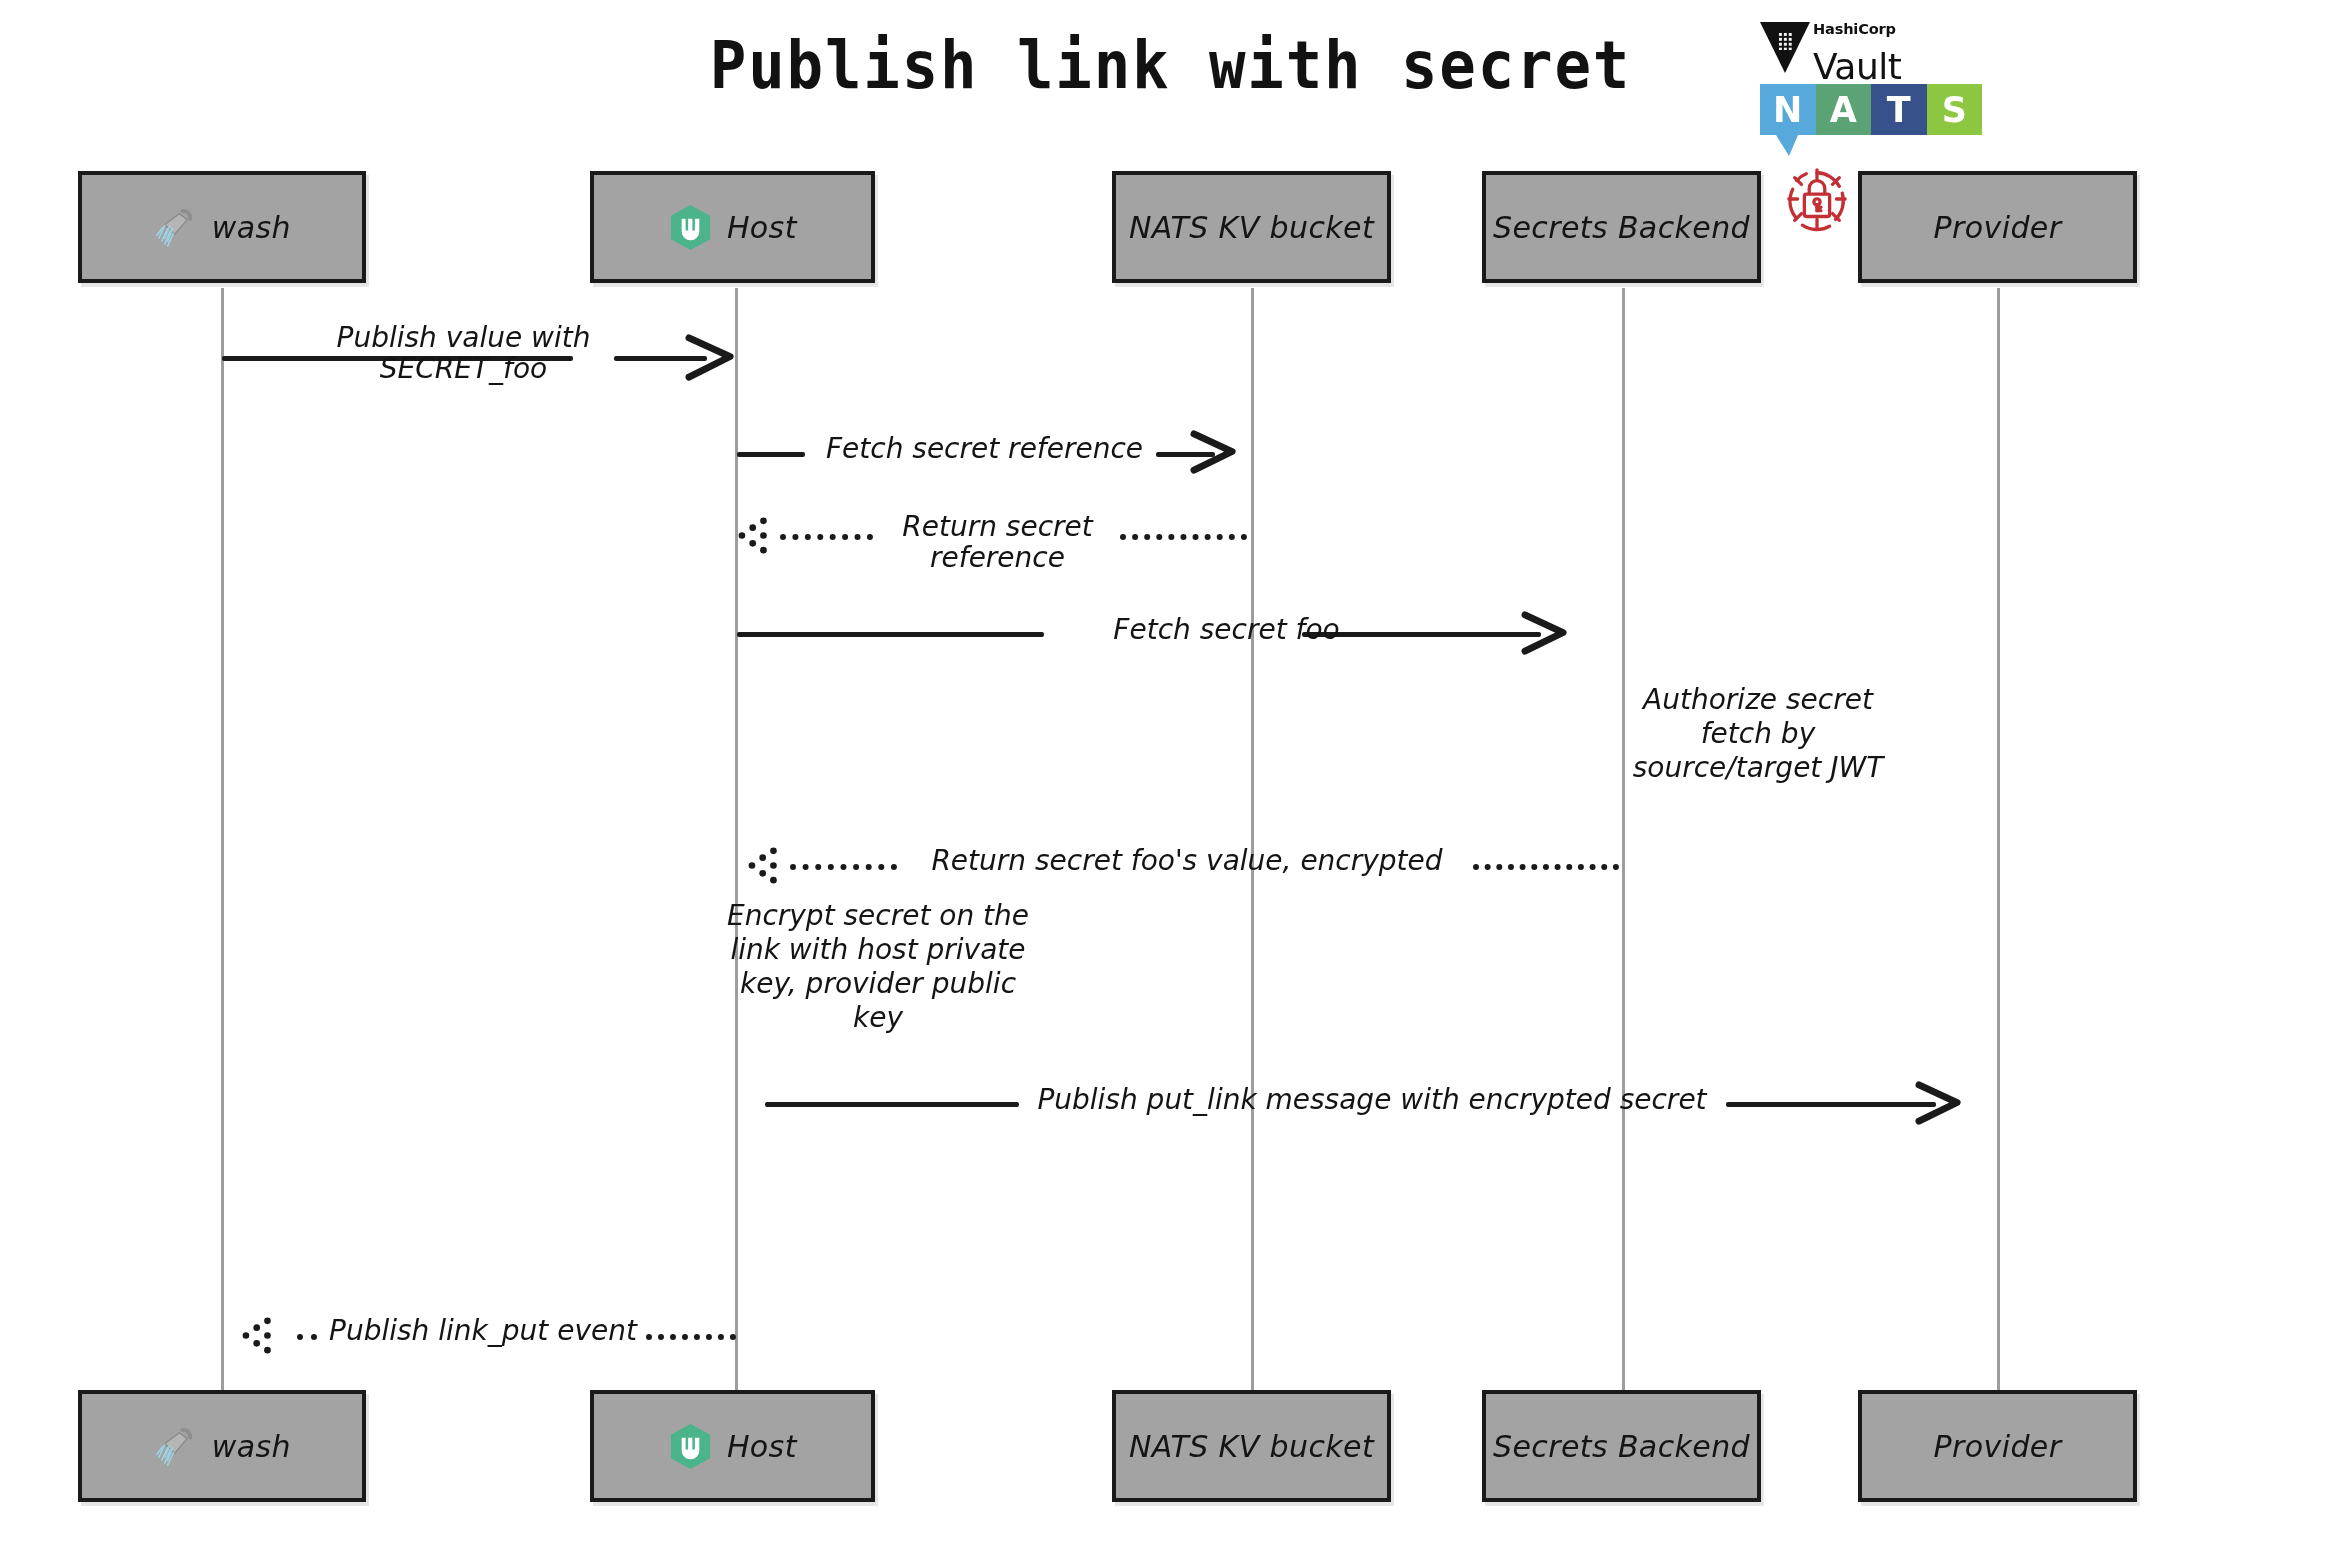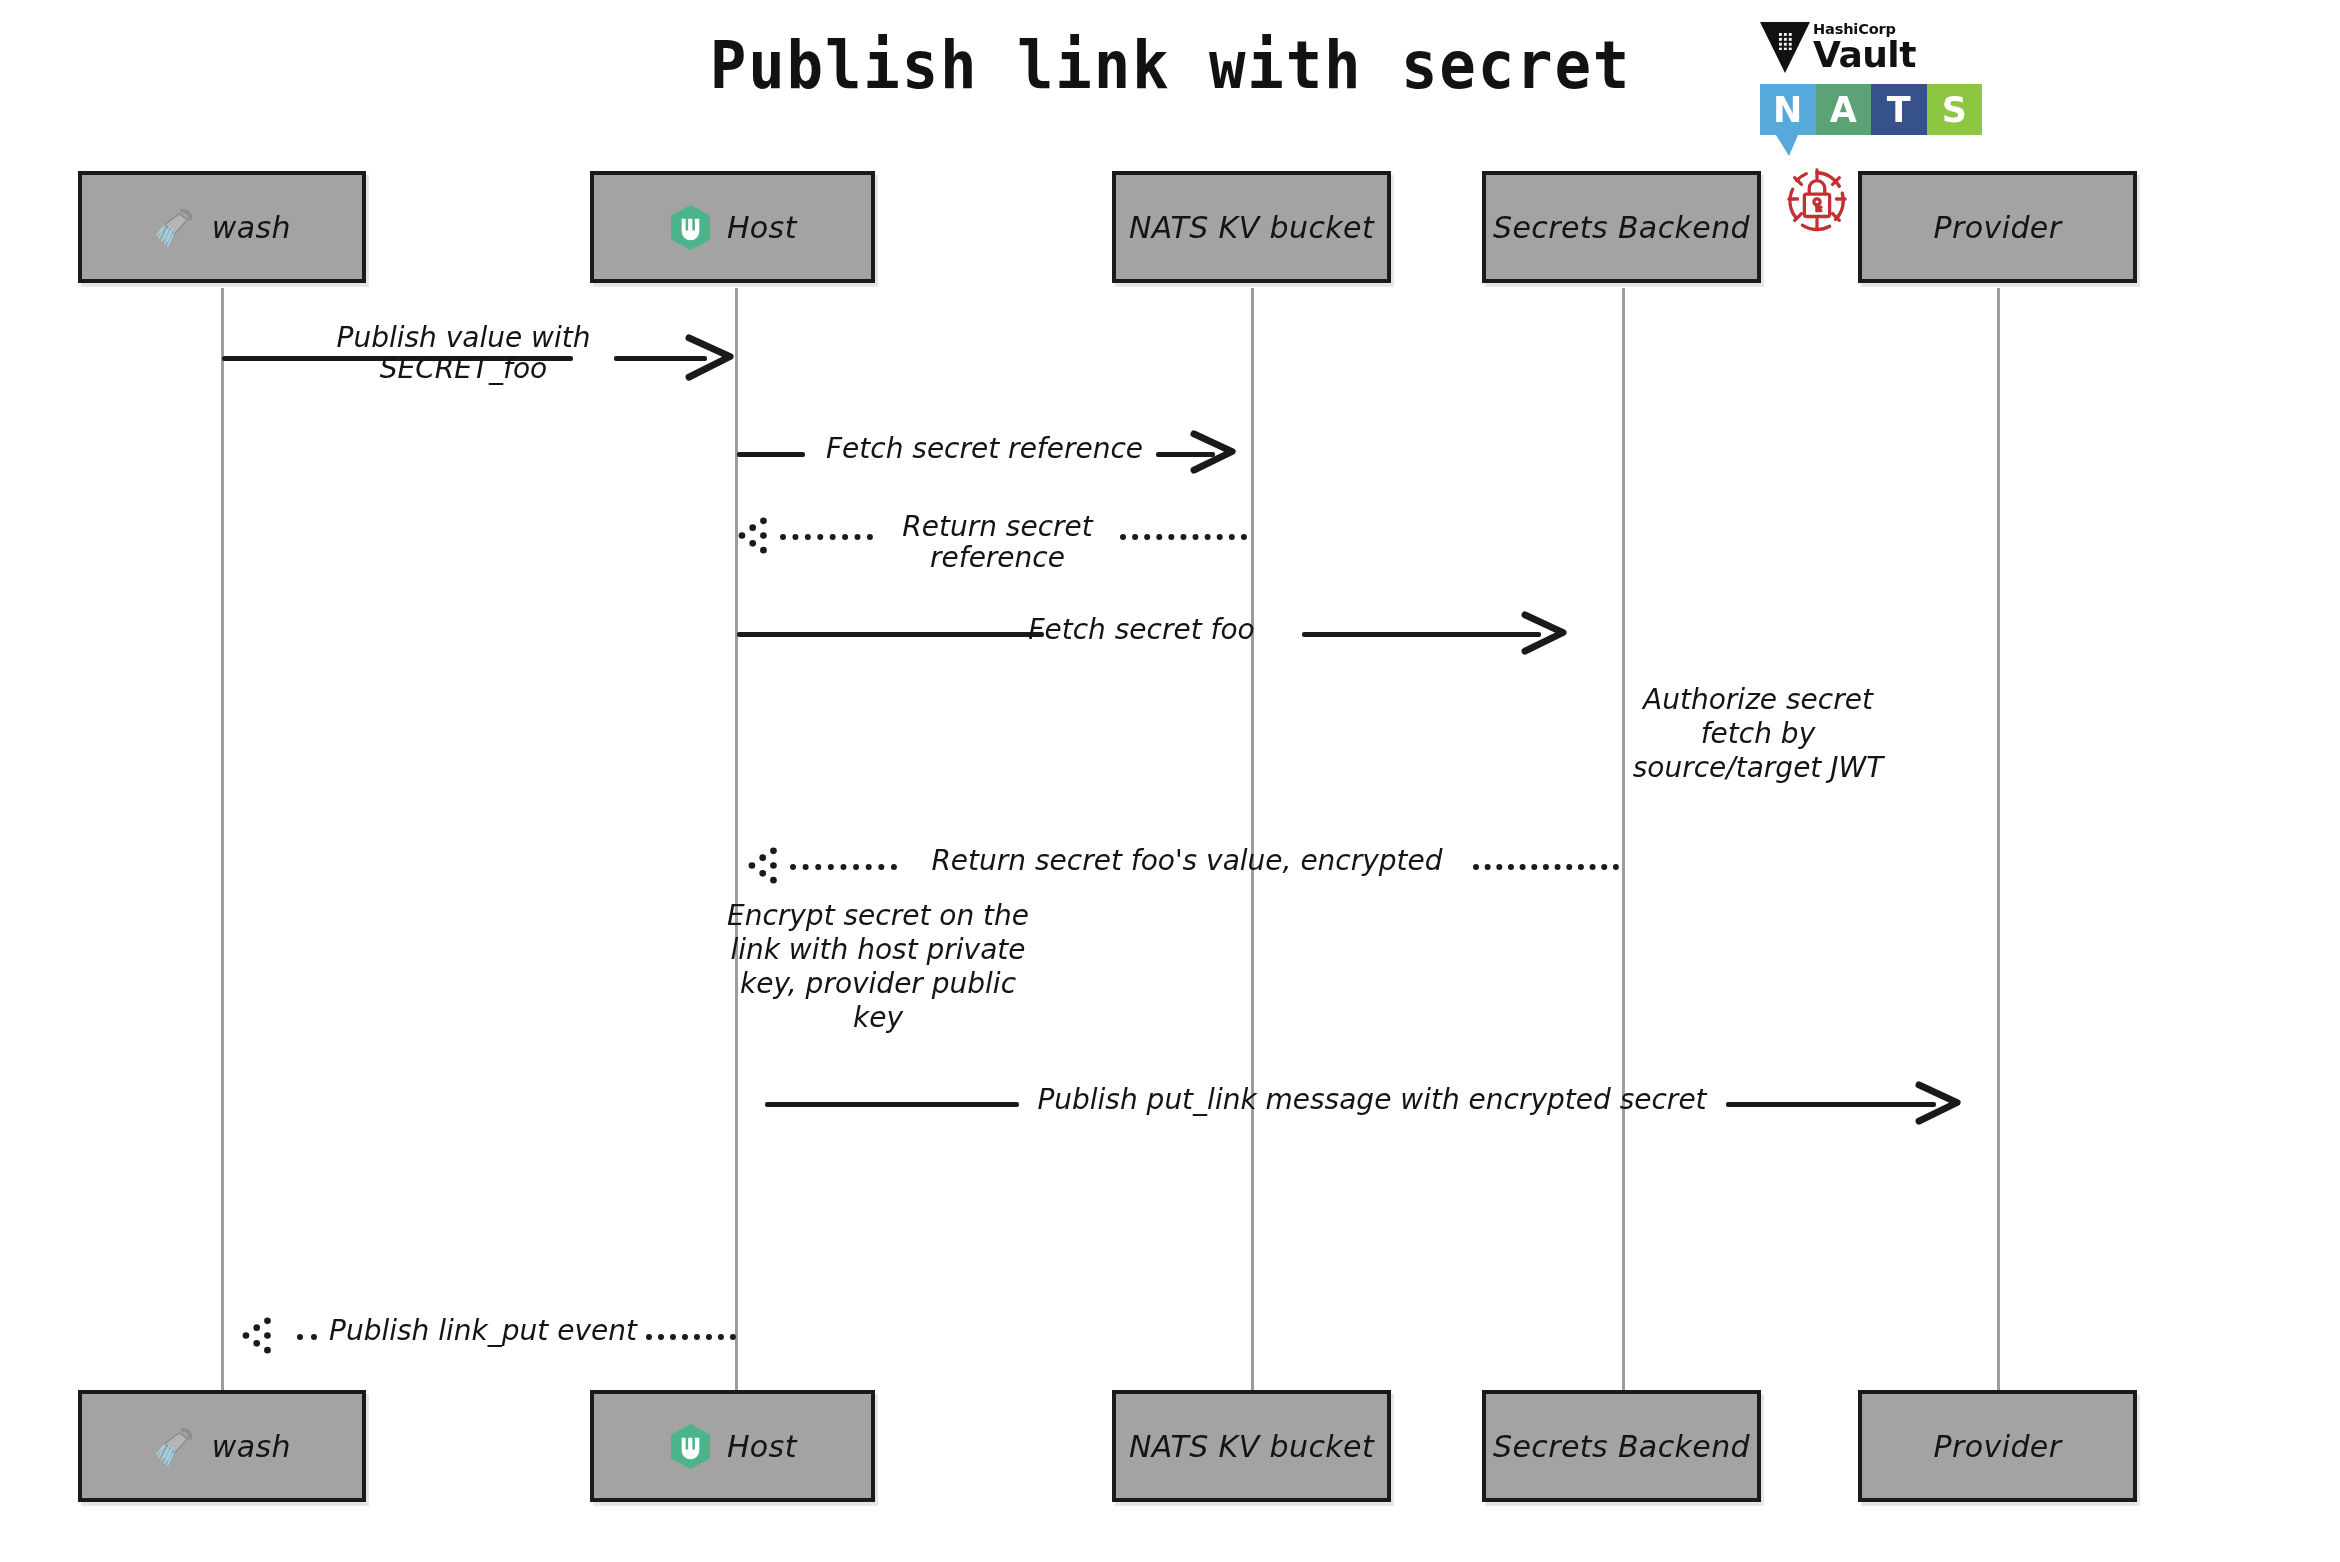--- a/index.html
+++ b/index.html
@@ -42,22 +42,22 @@
     background-size:4.9px 4.9px;
     opacity:.95;
   }
   .vault-txt{line-height:1;}
   .vault-hc{
     font-family:"DejaVu Sans","Liberation Sans",sans-serif;
     font-size:14.6px;font-weight:700;color:#111;letter-spacing:-0.2px;
   }
   .vault-name{
     font-family:"DejaVu Sans","Liberation Sans",sans-serif;
-    font-size:36px;font-weight:700;color:#111;letter-spacing:-0.5px;
-    margin-top:1px;
+    font-size:36px;font-weight:400;color:#111;letter-spacing:-0.5px;
+    margin-top:13px;
   }
   .nats{position:relative;margin-top:5.9px;display:flex;height:51px;width:222px;}
   .nats-cell{
     width:56px;height:51px;position:relative;
     display:flex;align-items:center;justify-content:center;
     color:#ffffff;
     font-family:"DejaVu Sans","Liberation Sans",sans-serif;
     font-size:35px;font-weight:700;
   }
   .nats-tail{
@@ -275,21 +275,21 @@
   </div>
 
   <div class="msg">
     <div class="line" style="left:737px;top:632px;width:307px;"></div>
     <div class="line" style="left:1302px;top:632px;width:239px;"></div>
     <div class="arrowhead" style="left:1519px;top:610px;">
       <svg width="55" height="47" viewBox="0 0 56 48">
           <path d="M6 5 L45 23 L6 42" stroke="#1a1a1a" stroke-width="7" fill="none" stroke-linecap="round" stroke-linejoin="round"></path>
         </svg>
     </div>
-    <div class="mlabel" style="left:1005px;top:614px;width:273px;">Fetch secret foo</div>
+    <div class="mlabel" style="left:1090px;top:614px;width:273px;">Fetch secret foo</div>
   </div>
 
   <div class="note" style="left:1607px;top:683px;width:302px;text-align:center;">Authorize secret
 fetch by
 source/target JWT</div>
 
   <div class="msg">
     <div class="dotline" style="left:790px;top:864px;width:107px;"></div>
     <div class="dotline" style="left:1473px;top:864px;width:146px;"></div>
     <div class="arrowhead" style="left:746px;top:843px;">

